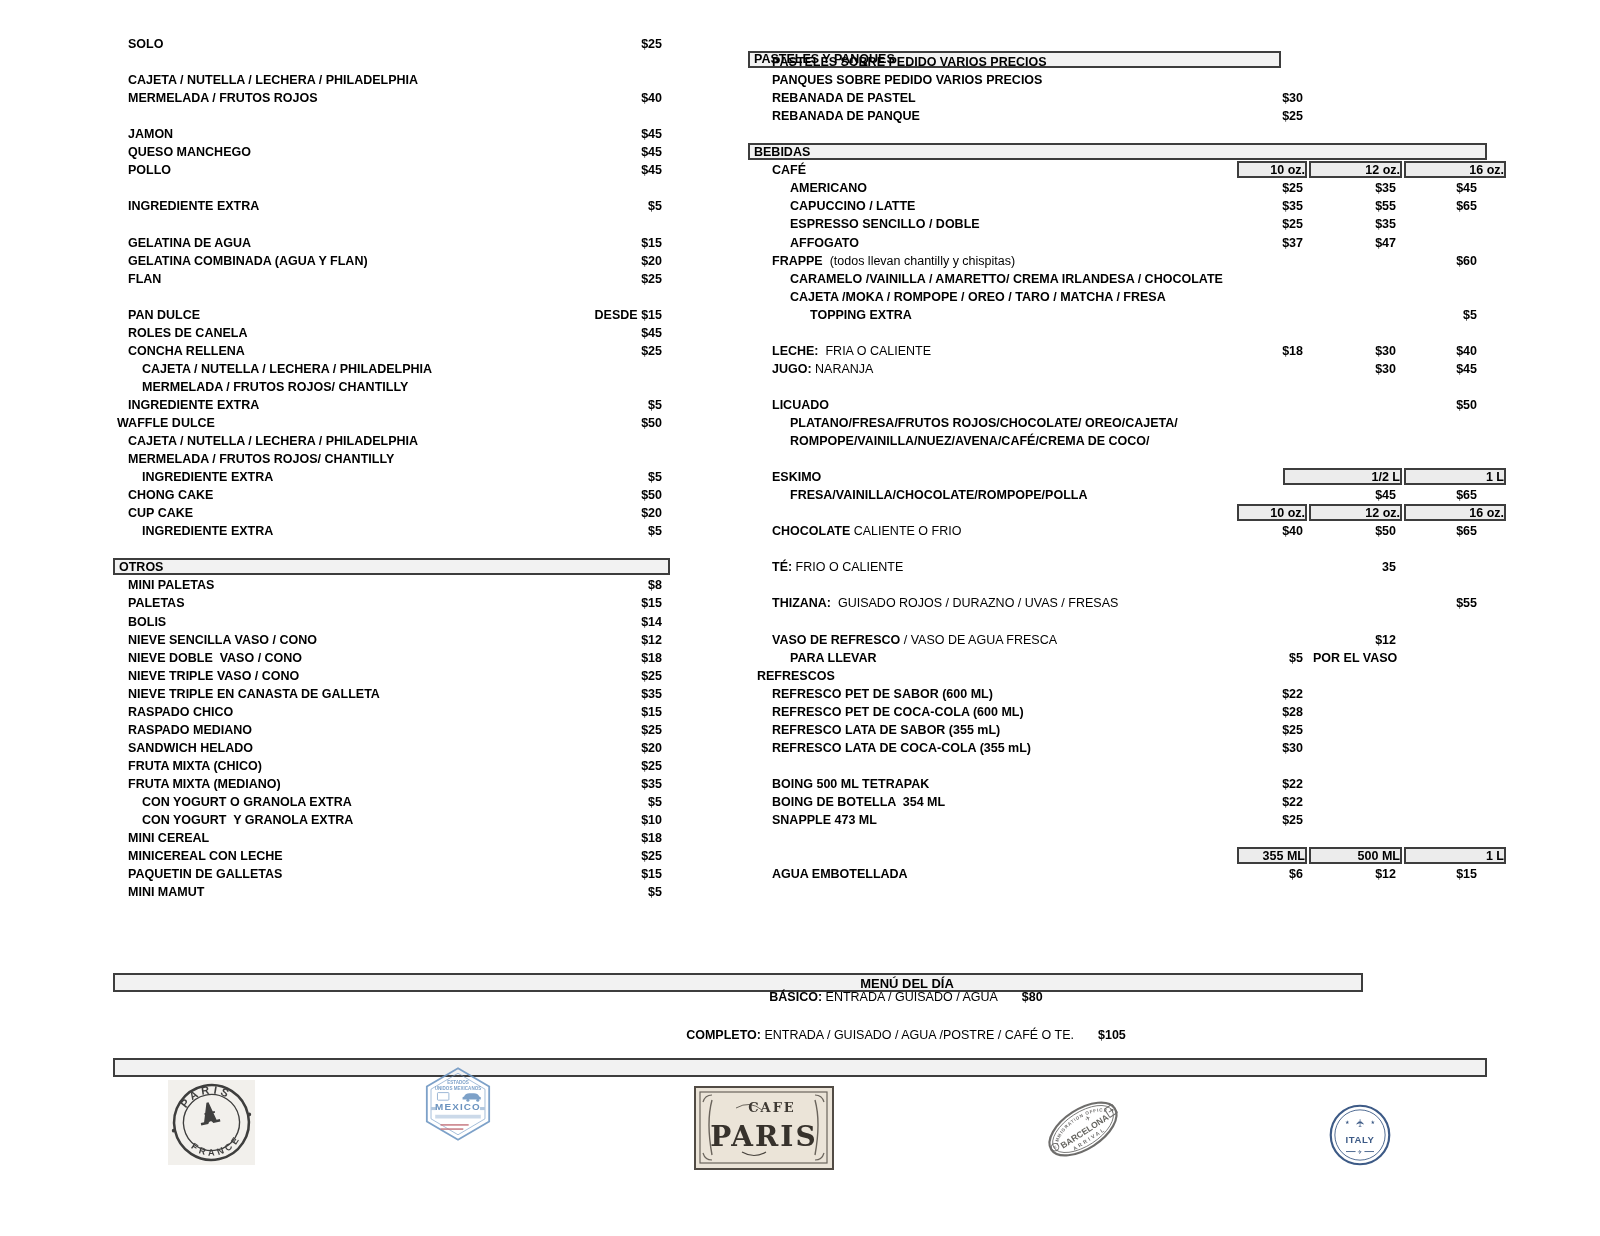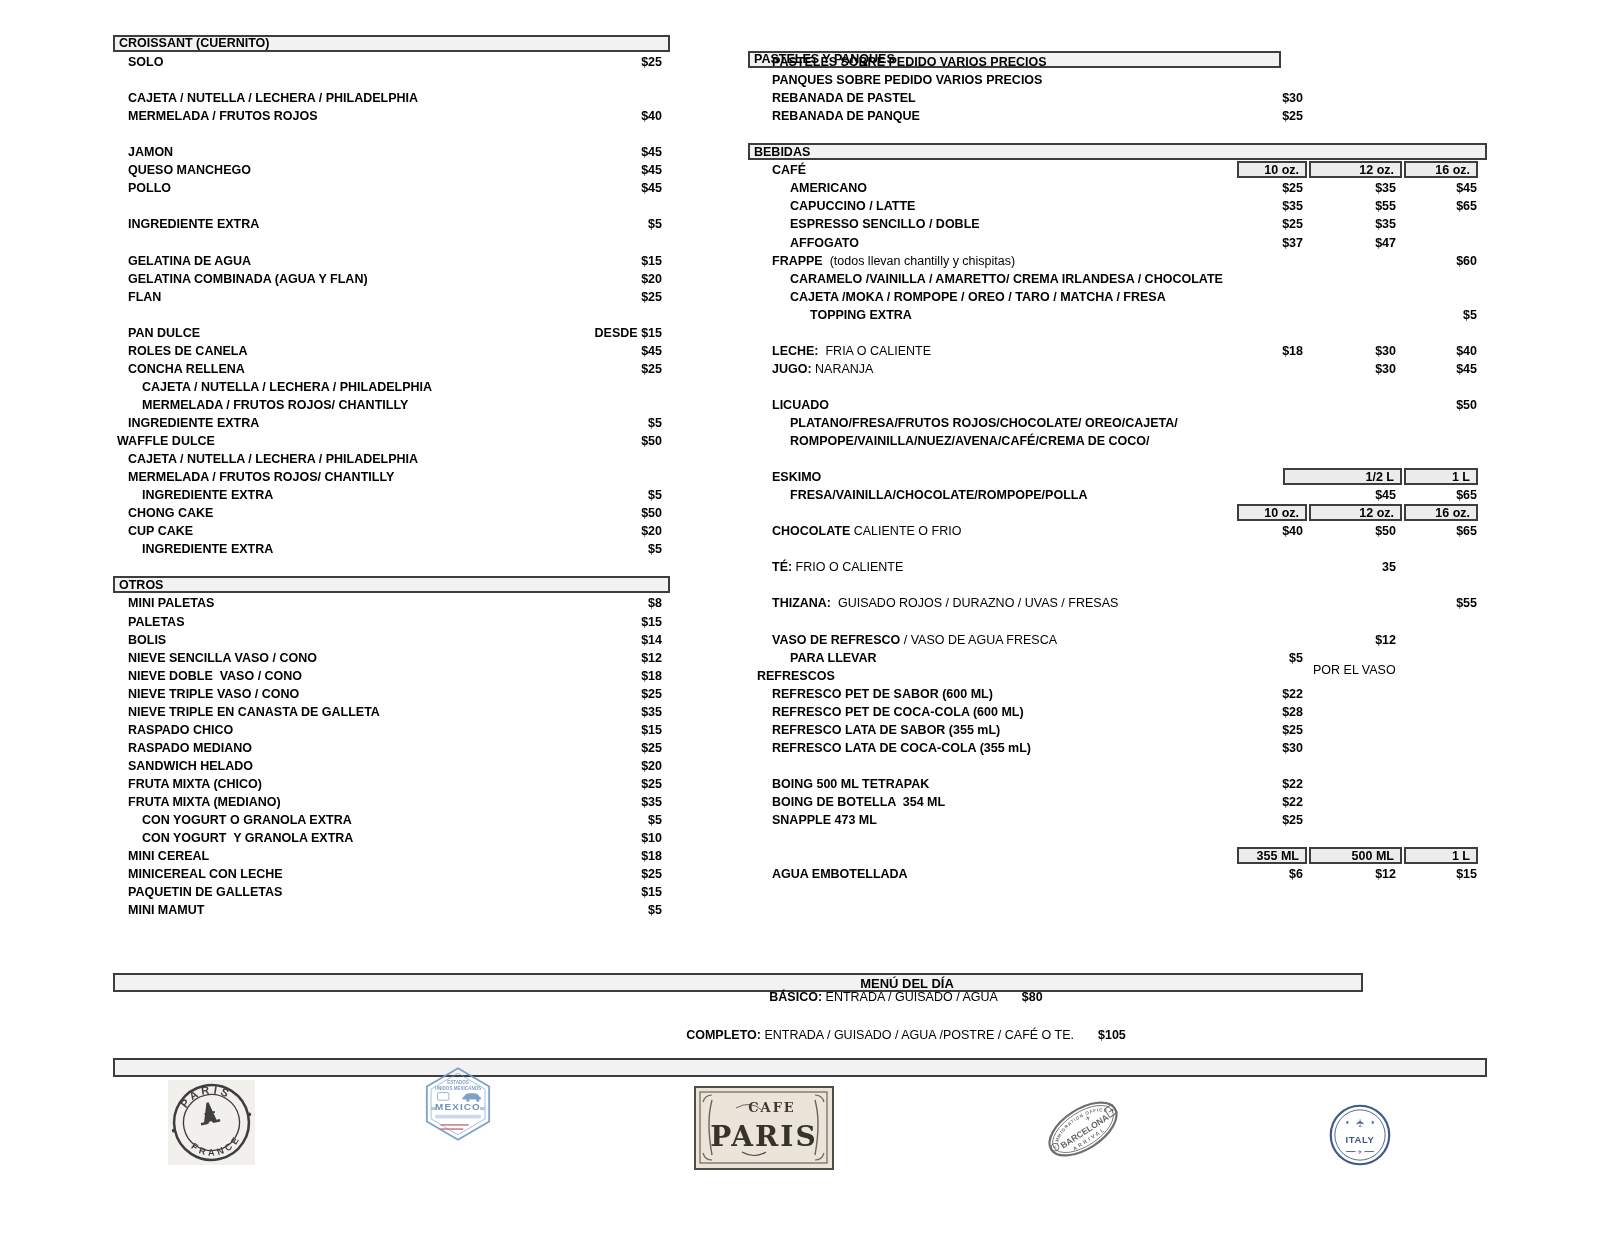--- a/index.html
+++ b/index.html
@@ -12,27 +12,27 @@
   .hbox{position:absolute;top:0;left:0;width:100%;height:17px;box-sizing:border-box;
         background:var(--header_fill,#f2f2f2);border:2px solid var(--border_dark,#3d3d3d);
         display:flex;align-items:center;padding-left:4px;font-weight:700;font-size:12.5px;}
   .lbl{position:absolute;top:0;white-space:pre;font-weight:700;}
   .lbl .rest{font-weight:400;}
   #lcol .lv0{left:4px}  #lcol .lv1{left:15px}  #lcol .lv2{left:29px}
   #rcol .lv0{left:9px}  #rcol .lv1{left:24px}  #rcol .lv2{left:42px}  #rcol .lv3{left:62px}
   .price{position:absolute;top:0;font-weight:700;white-space:pre;}
   .p-right{right:8px;}
   .p-c10{right:184px;} .p-c12{right:91px;} .p-c16{right:10px;}
-  .after{position:absolute;left:565px;top:12px;font-weight:400;}
+  .after{position:absolute;left:565px;top:0;font-weight:700;}
   .szbox{position:absolute;top:0;height:17px;box-sizing:border-box;
          background:var(--box_fill,#ececec);border:2px solid var(--border_dark,#3d3d3d);
-         display:flex;align-items:center;justify-content:flex-end;padding-right:6px;font-weight:700;}
+         display:flex;align-items:center;justify-content:flex-end;font-weight:700;}
   .b10{left:489px;width:70px}
   .b12{left:561px;width:93px}
-  .b16{left:656px;width:74px}
+  .b16{left:656px;width:102px}
   .b12w{left:535px;width:119px}
   .menu-box{position:absolute;left:113px;top:973px;width:1250px;height:19px;box-sizing:border-box;
             background:var(--header_fill,#f2f2f2);border:2px solid var(--border_dark,#3d3d3d);text-decoration:underline;}
   .menu-box span{position:absolute;left:792px;top:1px;transform:translateX(-50%);
                  font-weight:700;font-size:13px;white-space:pre;}
   .menu-line{position:absolute;left:906px;transform:translateX(-50%);white-space:pre;
              font-size:12.5px;font-weight:400;}
   .menu-line b{font-weight:700;}
   .menu-line .mprice{font-weight:700;margin-left:24px;}
   .empty-bar{position:absolute;left:113px;top:1058px;width:1374px;height:19px;box-sizing:border-box;
@@ -45,23 +45,20 @@
                    background:var(--cafe_paper,#ebe4d8);border:2.5px solid #514b44;}
   #stamp-barcelona{left:1040px;top:1092px;width:86px;height:74px;}
   #stamp-italy{left:1328px;top:1100px;width:64px;height:70px;}
 </style>
 </head>
 <body>
 
 <div class="page">
 
   <div id="lcol" class="col">
-      <div class="row">
-        <div class="hbox">CROISSANT (CUERNITO)</div>
-      </div>
       <div class="row">
         <span class="lbl lv1">SOLO</span>
         <span class="price p-right">$25</span>
       </div>
       <div class="row"></div>
       <div class="row">
         <span class="lbl lv1">CAJETA / NUTELLA / LECHERA / PHILADELPHIA</span>
       </div>
       <div class="row">
         <span class="lbl lv1">MERMELADA / FRUTOS ROJOS</span>

